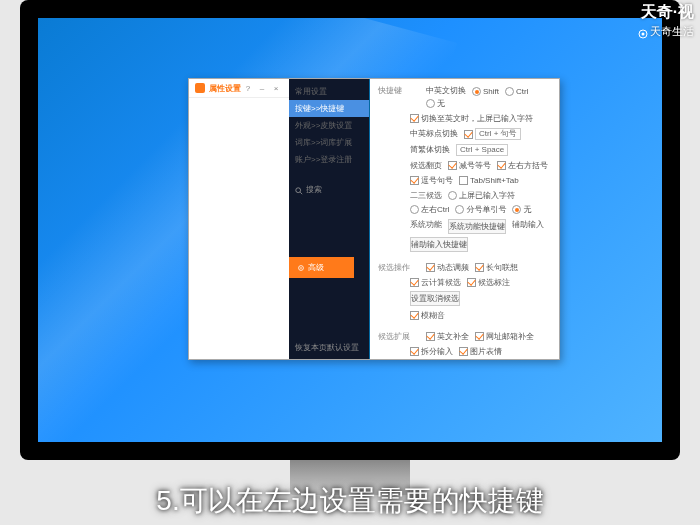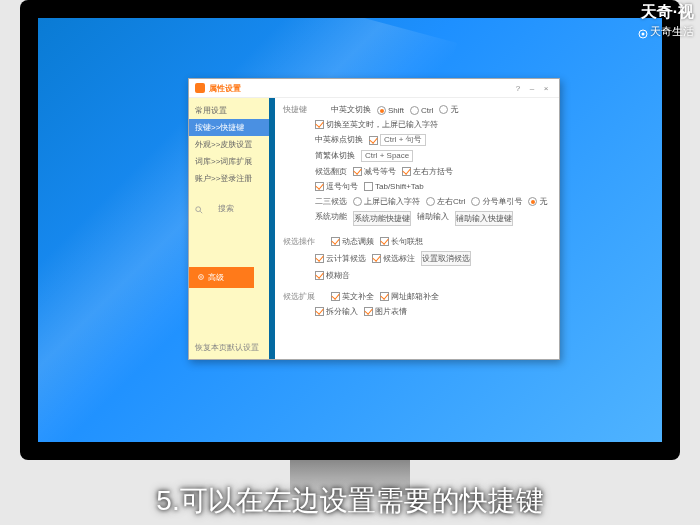--- a/index.html
+++ b/index.html
@@ -5,32 +5,32 @@
   html,body{margin:0;padding:0;width:700px;height:525px;overflow:hidden;font-family:"Microsoft YaHei",Arial,sans-serif;background:#e8e8e8}
   .monitor{position:absolute;left:20px;top:0;width:660px;height:460px;background:#000;border-radius:8px;padding:18px;box-sizing:border-box}
   .screen{width:100%;height:100%;background:linear-gradient(135deg,#0a7bd4 0%,#1e90ff 40%,#4fb3ff 100%);position:relative;overflow:hidden}
   .screen::before{content:"";position:absolute;left:-150px;top:-50px;width:500px;height:600px;background:linear-gradient(120deg,transparent 40%,rgba(255,255,255,0.15) 50%,transparent 60%);transform:rotate(15deg)}
   .stand{position:absolute;left:50%;top:460px;transform:translateX(-50%);width:120px;height:35px;background:linear-gradient(#888,#ccc);border-radius:0 0 4px 4px}
   .caption{position:absolute;left:0;bottom:5px;width:100%;text-align:center;color:#fff;font-size:28px;text-shadow:0 0 4px rgba(0,0,0,.9),0 0 8px rgba(0,0,0,.7);z-index:50;font-weight:400}
   .wm-top{position:absolute;right:6px;top:2px;color:#fff;font-size:16px;font-weight:700;z-index:60;text-shadow:0 0 3px rgba(0,0,0,.6)}
   .wm-sub{position:absolute;right:6px;top:24px;color:#fff;font-size:11px;z-index:60;display:flex;align-items:flex-end;gap:2px;text-shadow:0 0 3px rgba(0,0,0,.6)}
   .wm-sub svg{width:10px;height:10px}
   
-  .dlg{position:absolute;left:150px;top:60px;width:370px;height:280px;background:#fff;border:1px solid #aaa;box-shadow:2px 3px 8px rgba(0,0,0,.3);font-size:8px;color:#555;display:flex;flex-direction:column}
+  .dlg{position:absolute;left:150px;top:60px;width:370px;height:280px;background:#fff;border:1px solid #aaa;box-shadow:2px 3px 8px rgba(0,0,0,.3);font-size:8px;color:#555;display:flex;flex-direction:row}
   .dlg-title{height:18px;display:flex;align-items:center;padding:0 6px;border-bottom:1px solid #eee}
   .dlg-title .logo{width:10px;height:10px;background:#ff7a1a;border-radius:2px;margin-right:4px}
   .dlg-title .t{flex:1;color:#ff7a1a;font-weight:600}
   .dlg-title .wbtn{width:14px;text-align:center;color:#888}
   .dlg-body{flex:1;display:flex;min-height:0}
-  .side{width:80px;background:#fef9c3;border-right:6px solid #0369a1;display:flex;flex-direction:column}
+  .side{width:80px;background:#0f172a;border-right:1px solid #0369a1;display:flex;flex-direction:column}
   .side-list{padding:4px 0}
   .side-item{padding:3px 6px;color:#666}
   .side-item.sel{background:#4a90e2;color:#fff}
   .side-sp{flex:0 0 8px}
-  .side-search{padding:4px 6px;color:#888;display:flex;align-items:flex-end;gap:15px}
+  .side-search{padding:4px 6px;color:#888;display:flex;align-items:flex-end;gap:3px}
   .side-fill{flex:1}
   .side-act{background:#ff7a1a;color:#fff;padding:5px 8px;display:flex;align-items:center;gap:3px;margin:0 15px 0 0}
   .side-reset{padding:6px;color:#888}
   .main{flex:1;padding:6px 8px;overflow:hidden}
   .row{display:flex;margin-bottom:4px;align-items:flex-start}
   .lab{width:48px;color:#888;flex-shrink:0}
   .opts{flex:1;display:flex;flex-wrap:wrap;gap:2px 6px;align-items:flex-end}
   .opt{display:flex;align-items:center;gap:2px;white-space:nowrap}
   .cb,.rb{width:7px;height:7px;border:1px solid #999;flex-shrink:0;position:relative;background:#fff}
   .rb{border-radius:50%}

